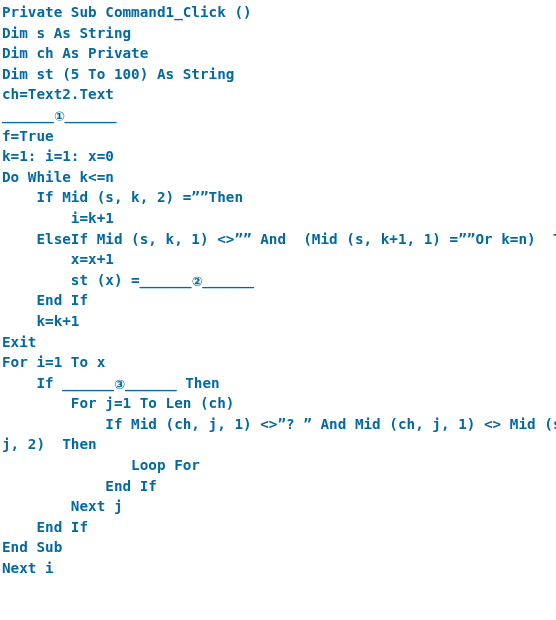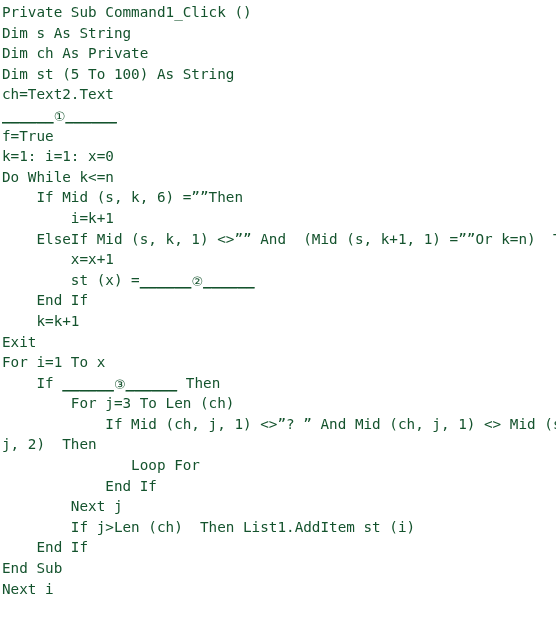--- a/index.html
+++ b/index.html
@@ -17,23 +17,23 @@
   }
   #code-listing {
     padding: 2px 0 0 2px;
   }
   .code-line {
     font-family: "DejaVu Sans Mono", "Liberation Mono", monospace;
     font-size: 14.3px;
     line-height: 20.6px;
     height: 20.6px;
     white-space: pre;
-    color: #14532d;
+    color: #0369a1;
     letter-spacing: 0px;
-    font-weight: 400;
+    font-weight: 700;
   }
   .blank {
     white-space: pre;
   }
   .blank .rule {
     text-decoration: underline;
     text-underline-offset: 2px;
   }
   .circled {
     display: inline-block;
@@ -49,33 +49,32 @@
 <div id="code-listing">
     <div class="code-line"><span>Private Sub Command1_Click ()</span></div>
     <div class="code-line"><span>Dim s As String</span></div>
     <div class="code-line"><span>Dim ch As Private</span></div>
     <div class="code-line"><span>Dim st (5 To 100) As String</span></div>
     <div class="code-line"><span>ch=Text2.Text</span></div>
     <div class="code-line"><span></span><span class="blank"><span class="rule">______</span><span class="circled">①</span><span class="rule">______</span></span><span></span></div>
     <div class="code-line"><span>f=True</span></div>
     <div class="code-line"><span>k=1: i=1: x=0</span></div>
     <div class="code-line"><span>Do While k&lt;=n</span></div>
-    <div class="code-line"><span>    If Mid (s, k, 6) =””Then</span></div>
+    <div class="code-line"><span>    If Mid (s, k, 2) =””Then</span></div>
     <div class="code-line"><span>        i=k+1</span></div>
     <div class="code-line"><span>    ElseIf Mid (s, k, 1) &lt;&gt;”” And  (Mid (s, k+1, 1) =””Or k=n)  Then</span></div>
     <div class="code-line"><span>        x=x+1</span></div>
     <div class="code-line"><span>        st (x) =</span><span class="blank"><span class="rule">______</span><span class="circled">②</span><span class="rule">______</span></span><span></span></div>
     <div class="code-line"><span>    End If</span></div>
     <div class="code-line"><span>    k=k+1</span></div>
     <div class="code-line"><span>Exit</span></div>
     <div class="code-line"><span>For i=1 To x</span></div>
     <div class="code-line"><span>    If </span><span class="blank"><span class="rule">______</span><span class="circled">③</span><span class="rule">______</span></span><span> Then</span></div>
-    <div class="code-line"><span>        For j=3 To Len (ch)</span></div>
+    <div class="code-line"><span>        For j=1 To Len (ch)</span></div>
     <div class="code-line"><span>            If Mid (ch, j, 1) &lt;&gt;”? ” And Mid (ch, j, 1) &lt;&gt; Mid (st (i),</span></div>
     <div class="code-line"><span>j, 2)  Then</span></div>
     <div class="code-line"><span>               Loop For</span></div>
     <div class="code-line"><span>            End If</span></div>
     <div class="code-line"><span>        Next j</span></div>
-    <div class="code-line"><span>        If j&gt;Len (ch)  Then List1.AddItem st (i)</span></div>
     <div class="code-line"><span>    End If</span></div>
     <div class="code-line"><span>End Sub</span></div>
     <div class="code-line"><span>Next i</span></div>
   </div>
 
 </body></html>

